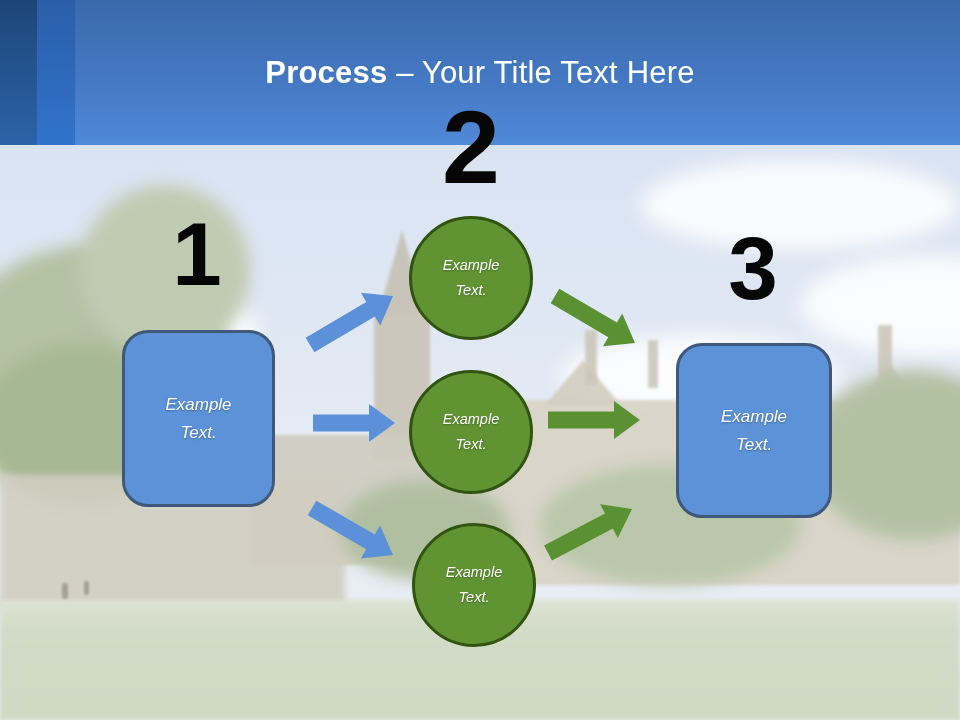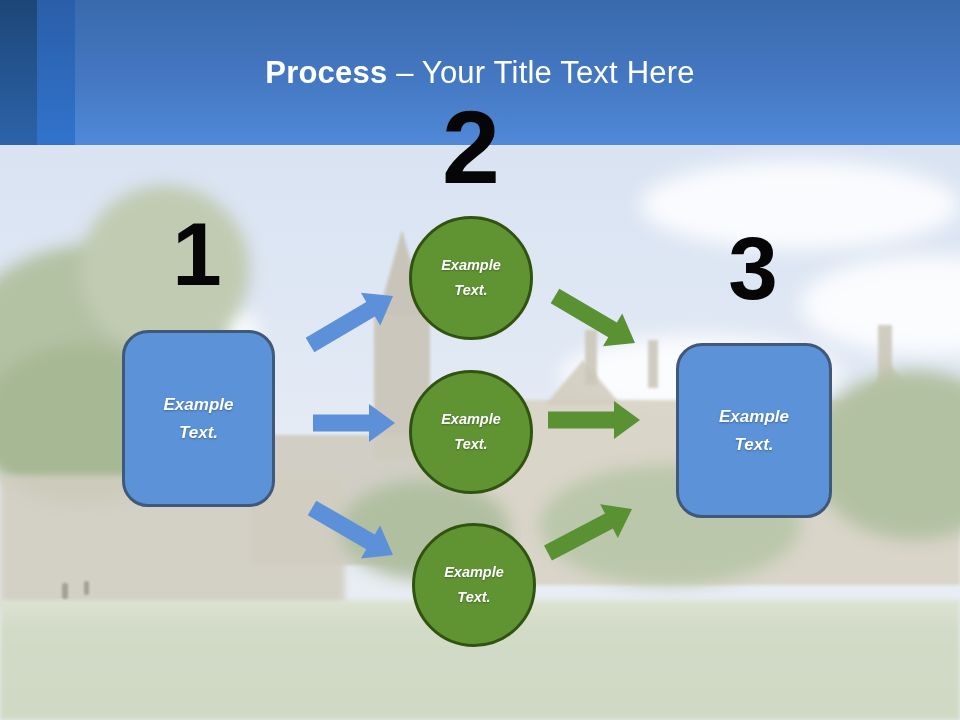--- a/index.html
+++ b/index.html
@@ -33,21 +33,21 @@
   .num{position:absolute;width:120px;text-align:center;color:#060606;font-weight:bold;line-height:1;}
   .num1{left:137px;top:210px;font-size:89px;}
   .num2{left:411px;top:95px;font-size:104px;}
   .num3{left:693px;top:224px;font-size:89px;}
 
   
   .arrows{position:absolute;left:0;top:0;pointer-events:none;}
 
   
   .node{position:absolute;display:flex;align-items:center;justify-content:center;text-align:center;
-    color:#ffffff;font-style:italic;font-weight:bold;text-shadow:0 1px 2px rgba(0,0,0,.3);box-sizing:border-box;}
+    color:#ffffff;font-style:italic;font-weight:normal;text-shadow:0 1px 2px rgba(0,0,0,.3);box-sizing:border-box;}
   .node span{display:block;}
   .box{background:#5b92d8;border:3px solid #40587a;border-radius:26px;font-size:17px;line-height:1.6;}
   .box span{width:100px;}
   .box-left{left:122px;top:330px;width:153px;height:177px;}
   .box-right{left:676px;top:343px;width:156px;height:175px;}
   .circle{background:#609433;border:3.5px solid #30540f;border-radius:50%;font-size:14.5px;line-height:1.7;}
   .circle span{width:84px;}
   .c1{left:409px;top:216px;width:124px;height:124px;}
   .c2{left:409px;top:370px;width:124px;height:124px;}
   .c3{left:412px;top:523px;width:124px;height:124px;}

